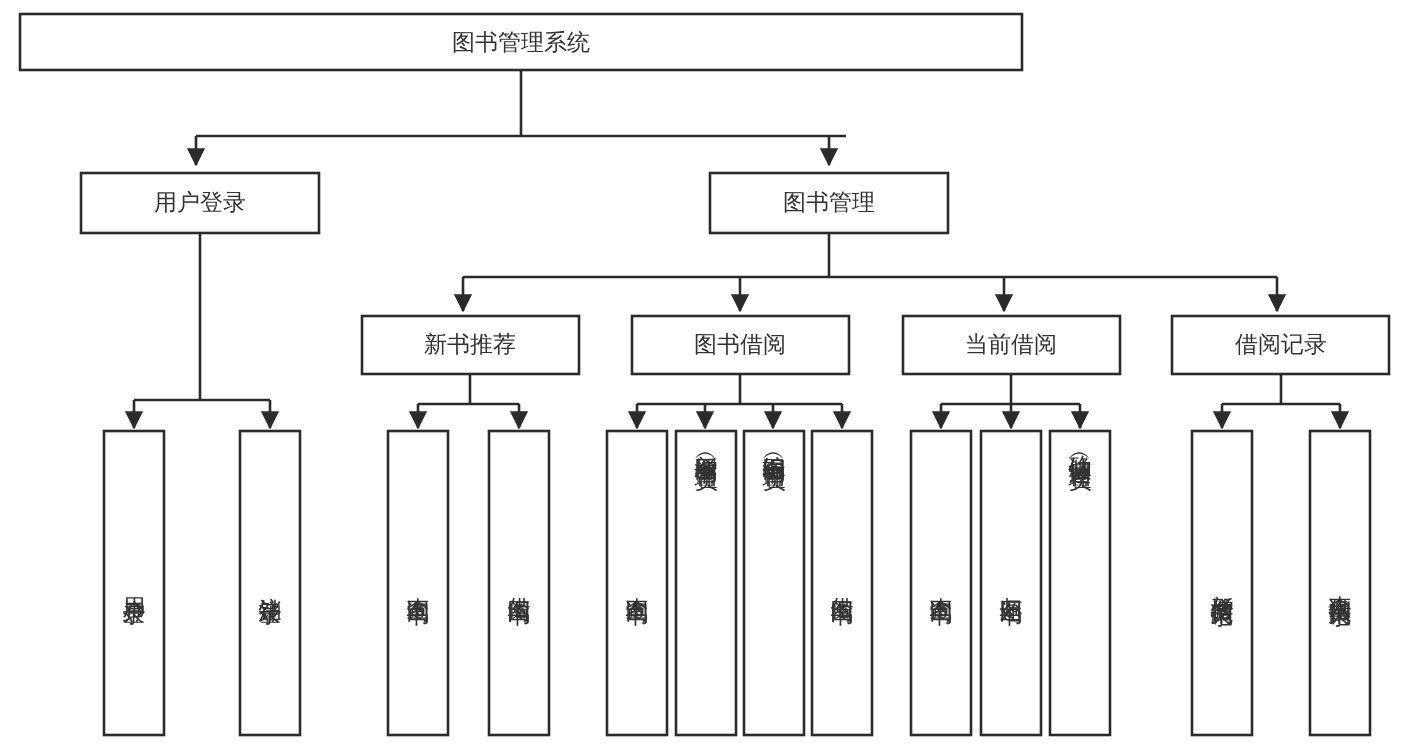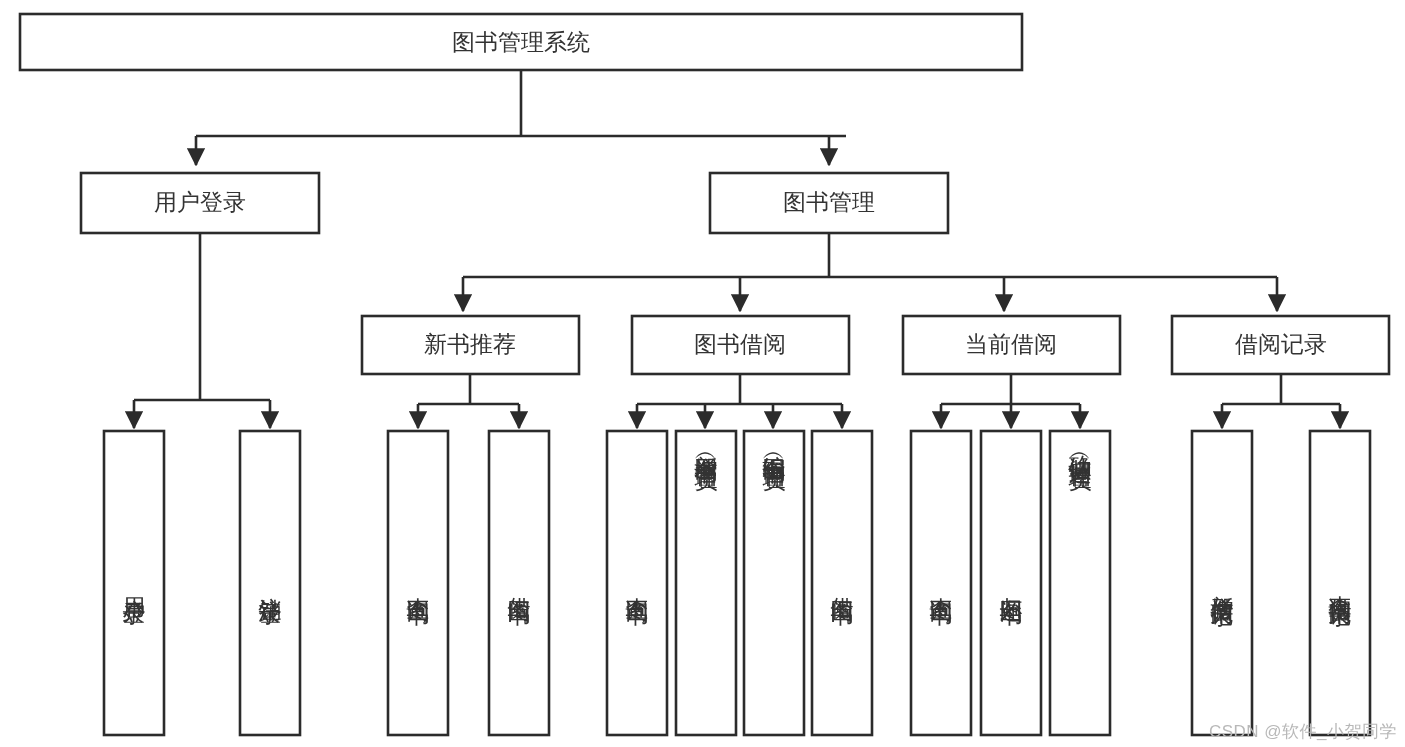--- a/index.html
+++ b/index.html
@@ -235,15 +235,14 @@
     <span class="leaf-text" style="margin-top:6px;">确认归还（管理员）</span>
   </div>
 
   <div class="leaf-text-wrap" style="left:1192px; top:431px; width:60px; height:304px;">
     <span class="leaf-text">新增借阅记录</span>
   </div>
   <div class="leaf-text-wrap" style="left:1310px; top:431px; width:60px; height:304px;">
     <span class="leaf-text">查询借阅记录</span>
   </div>
 
-  <div id="watermark">CSDN @软件_小贺同学</div>
 
 </div>
 
 </body></html>

